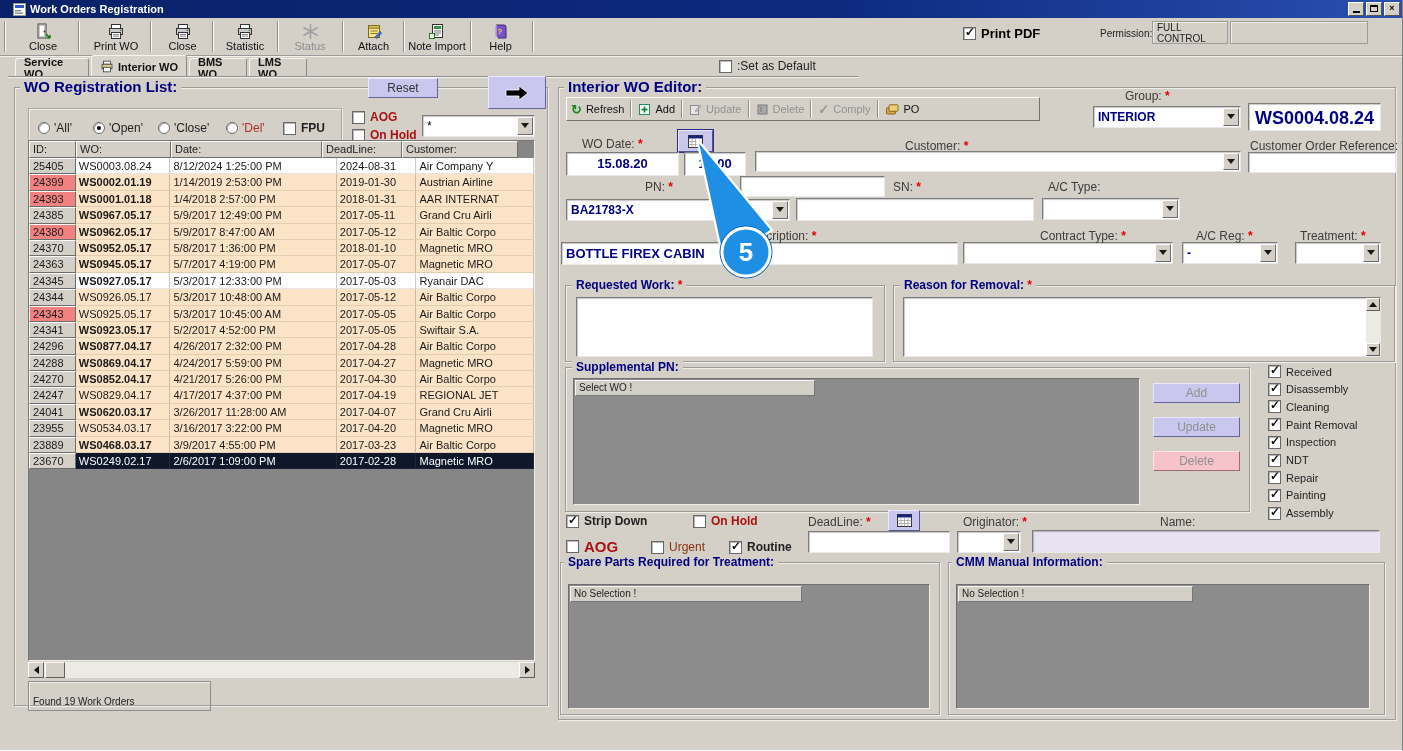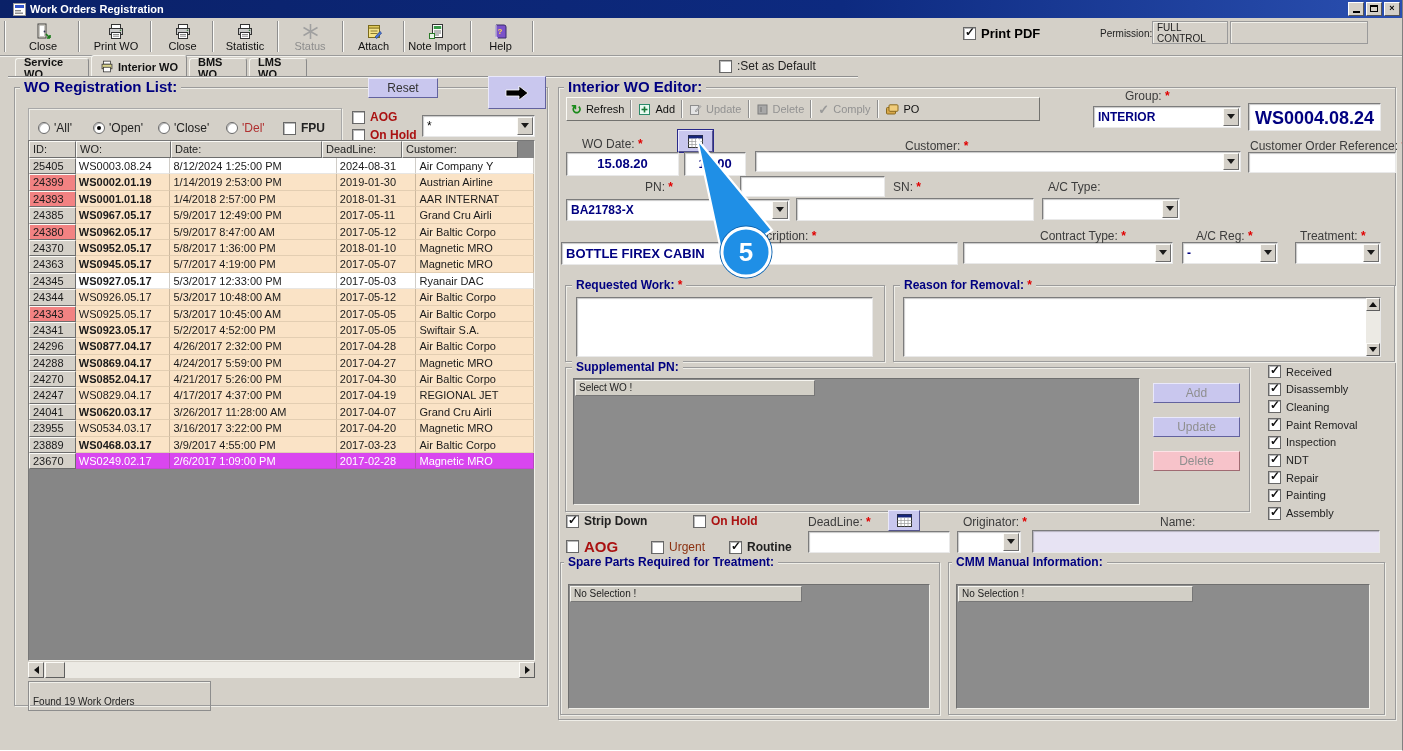--- a/index.html
+++ b/index.html
@@ -46,21 +46,21 @@
   .thead{display:flex;height:17px}
   .hc{background:#d4d0c8;border:1px solid;border-color:#fcfbf7 #6d6d6d #6d6d6d #fcfbf7;font-size:11px;color:#222;padding-left:3px;line-height:14px;white-space:nowrap;overflow:hidden}
   .trow{display:flex;height:16.4px}
   .c{font-size:11px;line-height:16px;white-space:nowrap;overflow:hidden;padding-left:3px;color:#1a1a1a}
   .c.id{width:47px;background:#d4d0c8;border:1px solid;border-color:#fcfbf7 #6d6d6d #6d6d6d #fcfbf7;line-height:14px}
   .c.id.red{background:#f28282}
   .c.wo{width:95px}.c.date{width:167px}.c.dl{width:80px}.c.cust{width:118px}
   .data{border-right:1px solid rgba(90,80,60,.28);border-bottom:1px solid rgba(90,80,60,.14)}
   .trow.peach .data{background:#fae3c6}
   .trow.white .data{background:#fff}
-  .trow.selected .data{background:#d946ef;color:#fff}
+  .trow.selected .data{background:#0f172a;color:#fff}
   .b{font-weight:bold}
   
   .sb-ar{position:absolute;width:16px;height:14px;background:#d4d0c8;border:1px solid;border-color:#fcfbf7 #5f5f5f #5f5f5f #fcfbf7;display:flex;align-items:center;justify-content:center}
   .tri-l{border:4px solid transparent;border-right:5px solid #111;margin-left:-4px}
   .tri-r{border:4px solid transparent;border-left:5px solid #111;margin-right:-4px}
   .tri-u{border:4px solid transparent;border-bottom:5px solid #111;margin-top:-4px}
   .tri-d{border:4px solid transparent;border-top:5px solid #111;margin-bottom:-4px}
   
   #etb{position:absolute;left:566px;top:97px;width:474px;height:24px;background:#d4d0c8;border:1px solid;border-color:#fbfaf5 #72726f #72726f #fbfaf5;display:flex;align-items:center;padding:0 4px;gap:6px}
   .etb-i{display:flex;align-items:center;gap:4px;font-size:11px;color:#111;white-space:nowrap}

